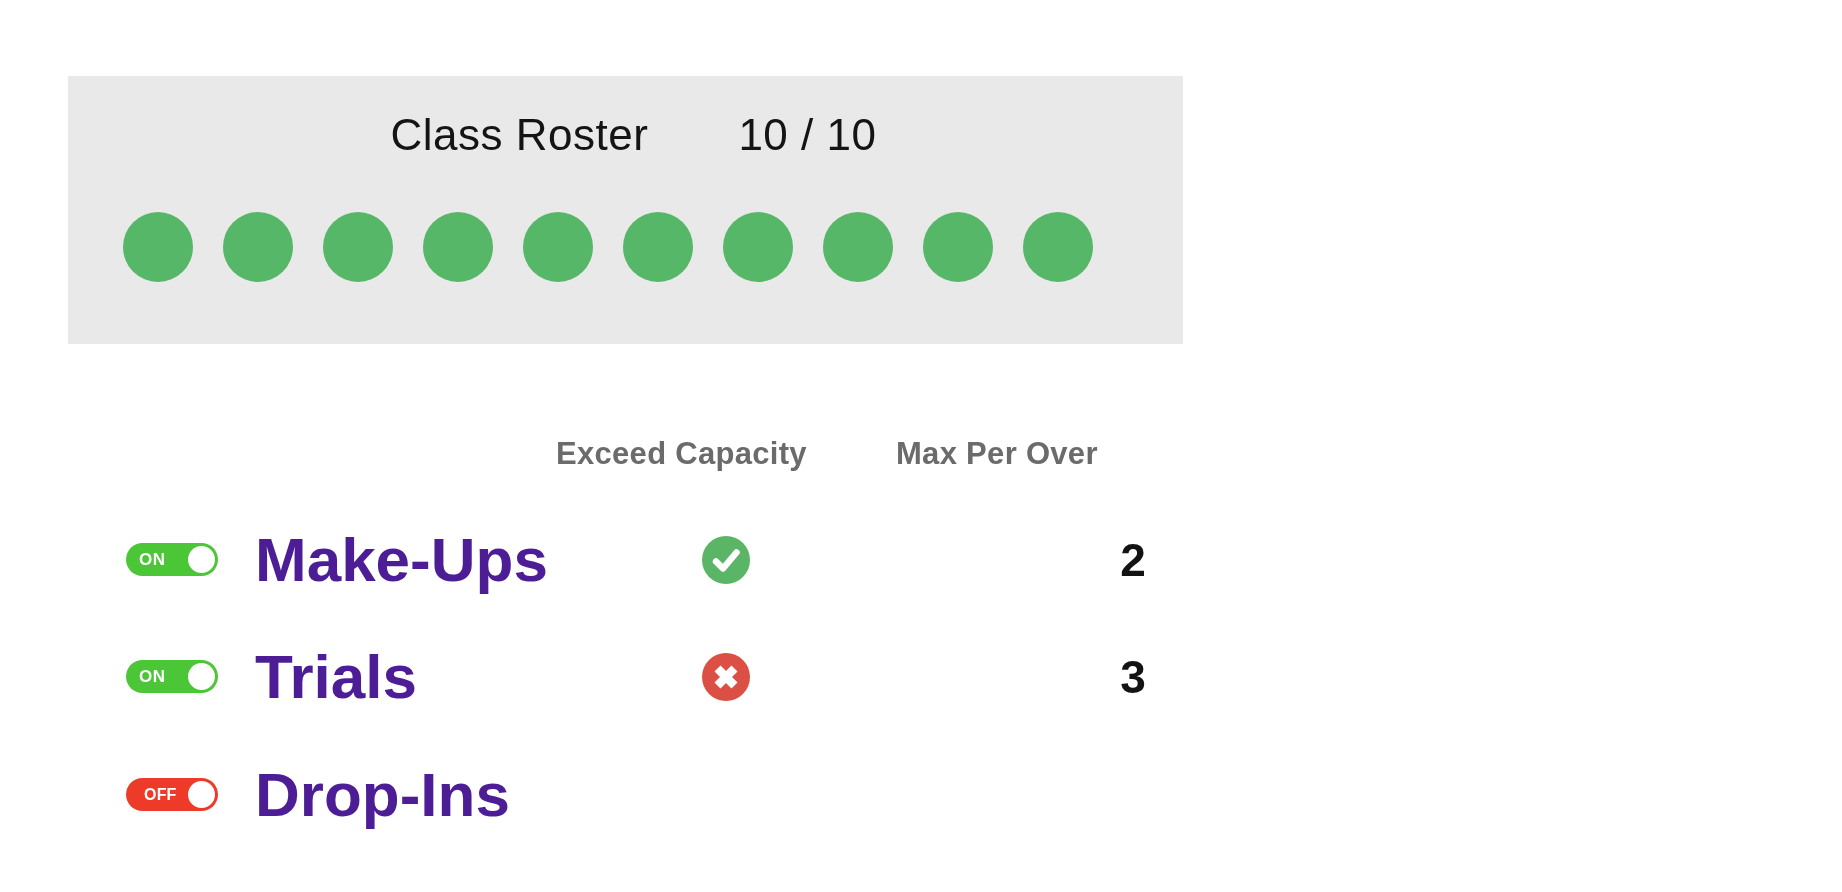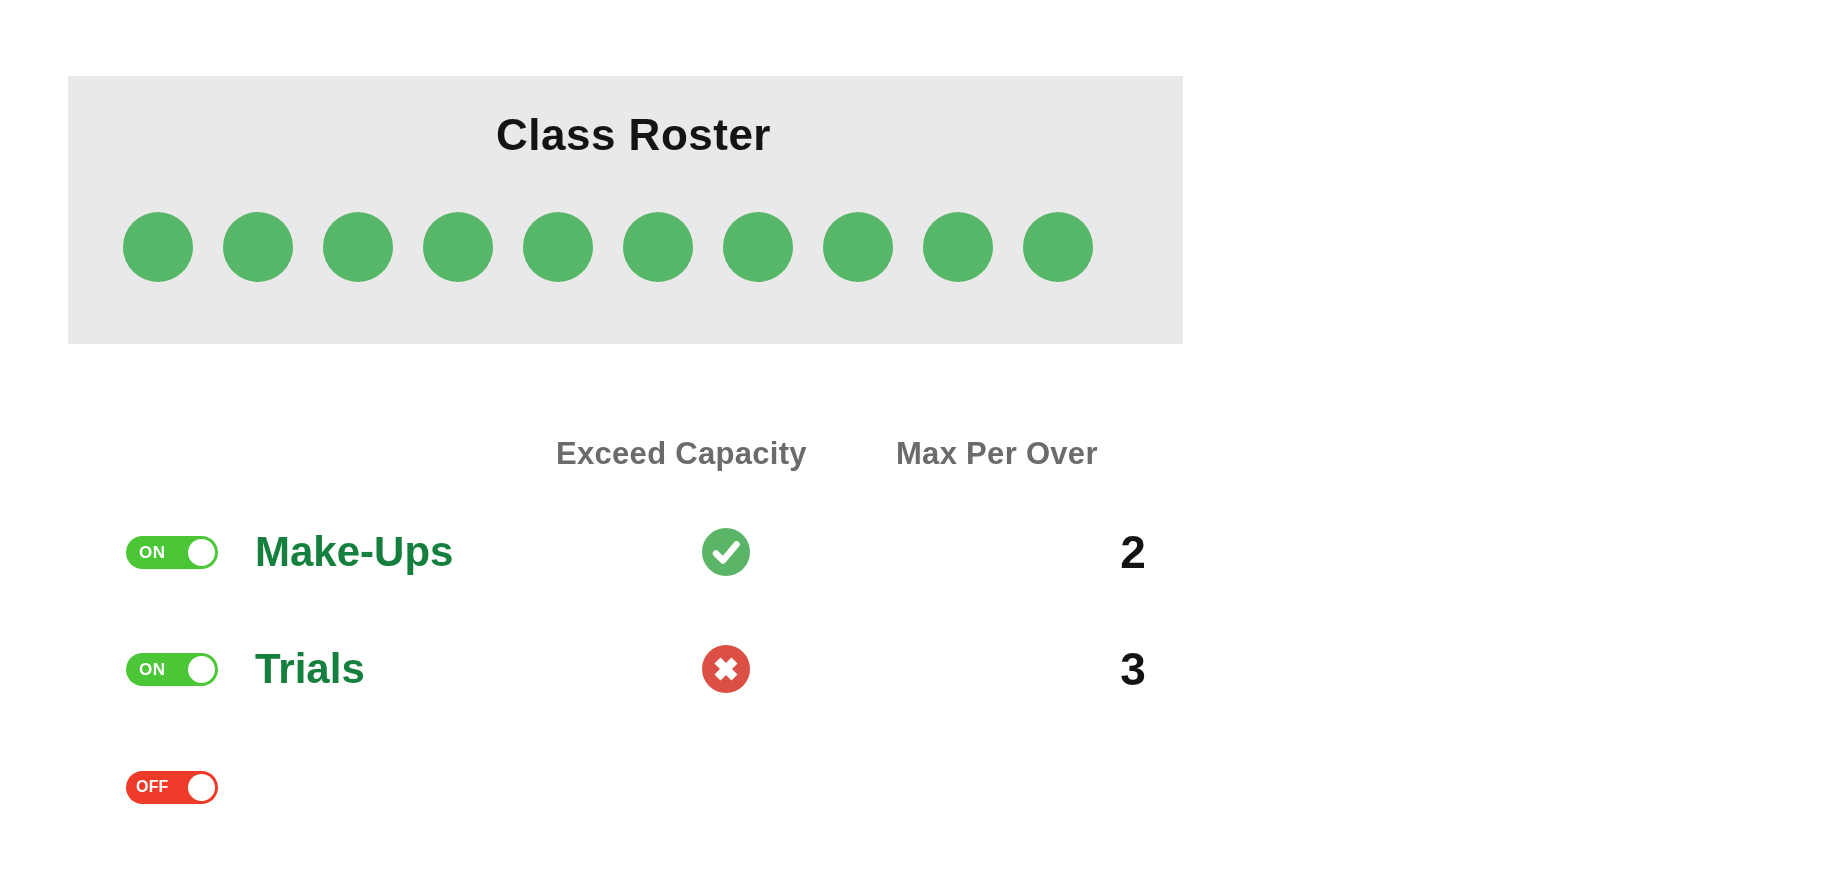--- a/index.html
+++ b/index.html
@@ -15,21 +15,21 @@
   .panel{
     position:absolute;
     top:76px;height:268px;
     background:var(--panel-bg,#e9e9e9);
   }
   .panel-roster{left:68px;width:1115px;}
   .panel-over{left:1225px;width:437px;}
   .panel-title-row{
     position:absolute;left:16px;right:0;top:34px;
     display:flex;justify-content:center;align-items:flex-end;gap:90px;
-    font-size:44px;font-weight:700;letter-spacing:0.5px;color:#141414;
+    font-size:44px;font-weight:400;letter-spacing:0.5px;color:#141414;
     white-space:nowrap;
   }
   .dots-row{
     position:absolute;top:136px;left:0;right:0;
     display:flex;align-items:center;
   }
   .dots-roster{left:55px;justify-content:flex-start;gap:30px;}
   .dots-over{justify-content:center;gap:27px;top:135px;}
   .dot{width:70px;height:70px;border-radius:50%;}
   .dot-filled{background:var(--roster-dot,#57b768);}
@@ -46,48 +46,49 @@
   .shead{top:0;height:48px;}
   .shead .hcell{
     text-align:left;font-size:31px;font-weight:700;
     color:var(--header-text,#6b6b6b);letter-spacing:0.3px;white-space:nowrap;
   }
   .srow{height:56px;}
   .cell{display:flex;align-items:center;height:100%;}
   .c-toggle{justify-content:flex-start;}
   .c-label{padding-left:39px;}
   .c-exceed,.c-max{justify-content:center;}
-  .row-label{font-size:42px;font-weight:700;color:#15803d;white-space:nowrap;}
+  .row-label{font-size:62px;font-weight:700;color:#4c1d95;white-space:nowrap;}
   .max-val{font-size:46px;font-weight:700;color:#131313;}
   
   .toggle{
     position:relative;width:92px;height:33px;border-radius:17px;
     display:flex;align-items:center;cursor:pointer;flex:0 0 auto;text-align:center;
   }
   .toggle.on{background:var(--toggle-on,#4bc636);}
   .toggle.off{background:var(--toggle-off,#ee3a28);}
   .t-label{
     color:#fff;font-weight:700;font-size:17px;margin-left:13px;letter-spacing:0.5px;
     line-height:1;
   }
-  .toggle.off .t-label{margin-left:10px;font-size:16px;letter-spacing:0.2px;}
+  .toggle.off .t-label{margin-left:18px;font-size:16px;letter-spacing:0.2px;}
   .t-knob{
     position:absolute;right:3px;top:3px;width:27px;height:27px;
     border-radius:50%;background:#ffffff;
   }
   .status-icon{width:48px;height:48px;display:block;}
 </style>
 </head>
 <body>
 
 <div class="stage" style="--panel-bg: #e9e9e9; --roster-dot: #57b768; --over-dot: #a9a9a9; --toggle-on: #4bc636; --toggle-off: #ee3a28; --header-text: #6b6b6b; --text: #131313;">
 
   <div class="panel panel-roster">
     <div class="panel-title-row">
       <span>Class Roster</span>
+      <span>10 / 10</span>
     </div>
     <div class="dots-row dots-roster" id="roster-dots">
         <div class="dot dot-filled"></div>
         <div class="dot dot-filled"></div>
         <div class="dot dot-filled"></div>
         <div class="dot dot-filled"></div>
         <div class="dot dot-filled"></div>
         <div class="dot dot-filled"></div>
         <div class="dot dot-filled"></div>
         <div class="dot dot-filled"></div>
@@ -149,20 +150,23 @@
             <span class="max-val">3</span>
           </div>
         </div>
         <div class="srow" style="top: 329px;">
           <div class="cell c-toggle">
             <div class="toggle off">
               <span class="t-label">OFF</span>
               <span class="t-knob"></span>
             </div>
           </div>
+          <div class="cell c-label">
+            <span class="row-label">Drop-Ins</span>
+          </div>
           <div class="cell c-exceed"></div>
           <div class="cell c-max">
             <span class="max-val"></span>
           </div>
         </div>
       </div>
   </div>
 
 </div>
 

